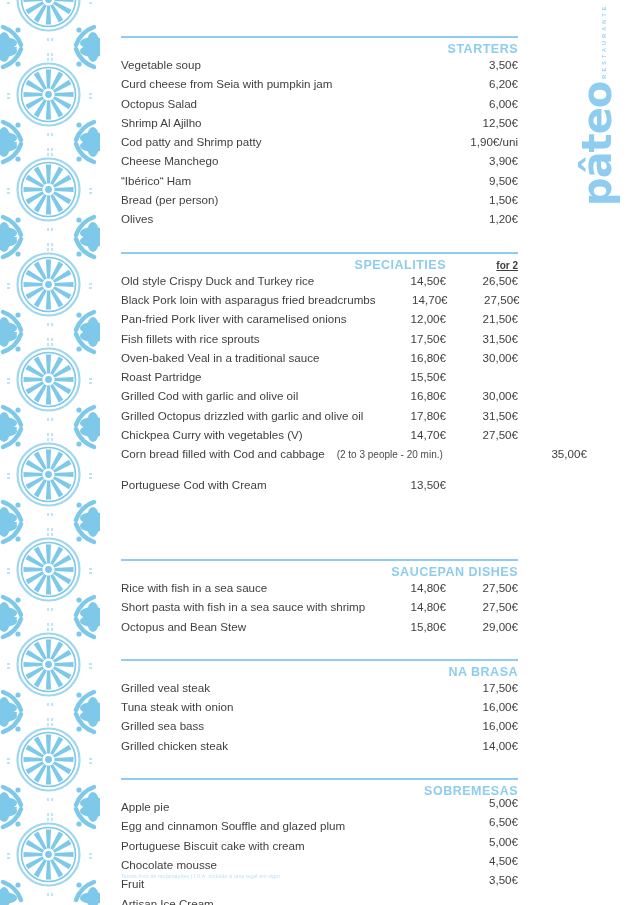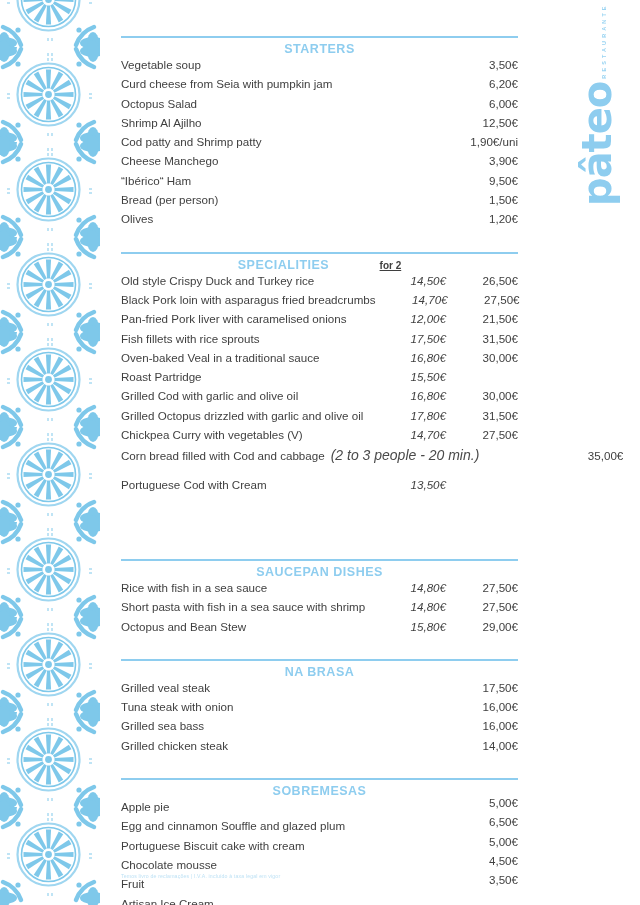--- a/index.html
+++ b/index.html
@@ -73,21 +73,21 @@
 
   .section { position: relative; }
   .rule {
     height: 2px;
     background: #8ecdef;
     width: 100%;
     margin-bottom: 4px;
   }
   .sec-head-row {
     display: flex;
-    justify-content: center;
+    justify-content: flex-end;
     align-items: baseline;
   }
   .sec-title {
     font-size: 12.5px;
     font-weight: 700;
     color: #8ecdef;
     letter-spacing: 0.5px;
   }
   .col-head {
     font-size: 10px;
@@ -105,32 +105,30 @@
     align-items: baseline;
     height: 19.3px;
   }
   .row .name {
     flex: 1 1 auto;
     font-size: 11.6px;
     color: #3f3f3f;
     white-space: nowrap;
   }
   .row .note {
-    font-size: 14px;
-    font-style: italic;
+    font-size: 10px;
     color: #4a4a4a;
-    margin-left: 6px;
+    margin-left: 12px;
   }
   .row .p1 {
     width: 72px;
     flex: 0 0 72px;
     text-align: right;
     font-size: 11.6px;
     color: #3f3f3f;
-    font-style: italic;
   }
   .row .p2 {
     width: 72px;
     flex: 0 0 72px;
     text-align: right;
     font-size: 11.6px;
     color: #3f3f3f;
   }
   .row.gap-before { margin-top: 11px; }
 

